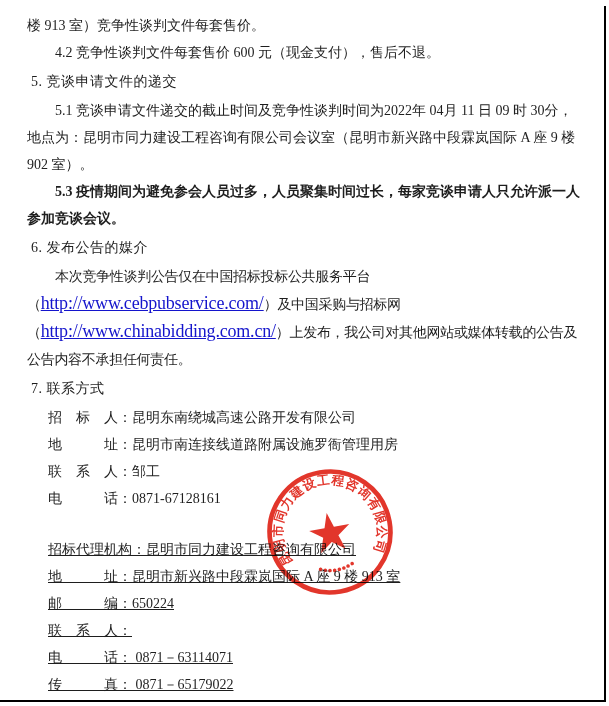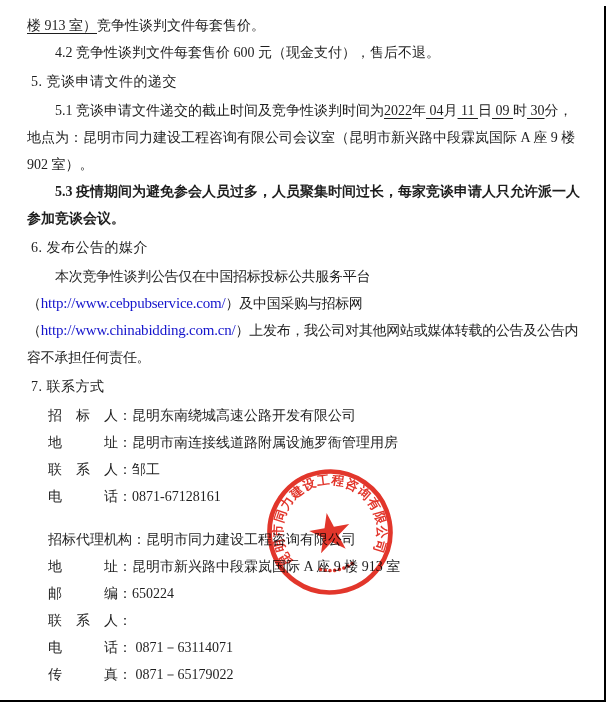--- a/index.html
+++ b/index.html
@@ -11,27 +11,27 @@
   .page-edge-right{position:absolute;top:6px;right:3px;bottom:4px;width:2px;background:#000;border-radius:0 0 2px 0;}
   .page-edge-bottom{position:absolute;left:0;right:3px;bottom:4px;height:2px;background:#000;}
   .content{
     position:absolute;left:27px;top:12px;width:553px;
     font-size:14px;line-height:27px;
   }
   .para{margin:0;text-indent:2em;}
   .flush{margin:0;text-indent:0;}
   .heading{font-weight:normal;margin:2px 4px 2px;font-size:14px;letter-spacing:.5px;}
   .bold{font-weight:bold;}
-  .u{text-decoration:underline;text-underline-offset:3px;}
-  .link{color:#1414cc;cursor:pointer;font-size:15px;letter-spacing:-.2px;}
+  .u{text-underline-offset:3px;}
+  .link{color:#1414cc;text-decoration:underline;cursor:pointer;font-size:18px;letter-spacing:-.2px;}
   .contacts{margin-top:2px;}
   .contact-row{display:flex;padding-left:21px;align-items:baseline;text-align:right;}
   .contact-label{white-space:pre;flex:none;}
   .contact-value{white-space:pre-wrap;}
-  .agency-block{margin-top:16px;}
+  .agency-block{margin-top:24px;text-decoration:underline;}
   .stamp{
     position:absolute;left:262px;top:464px;width:136px;height:136px;
     mix-blend-mode:multiply;opacity:.92;pointer-events:none;
   }
   .squeeze{letter-spacing:-.3px;}
 </style>
 </head>
 <body>
 
 <div class="content">

